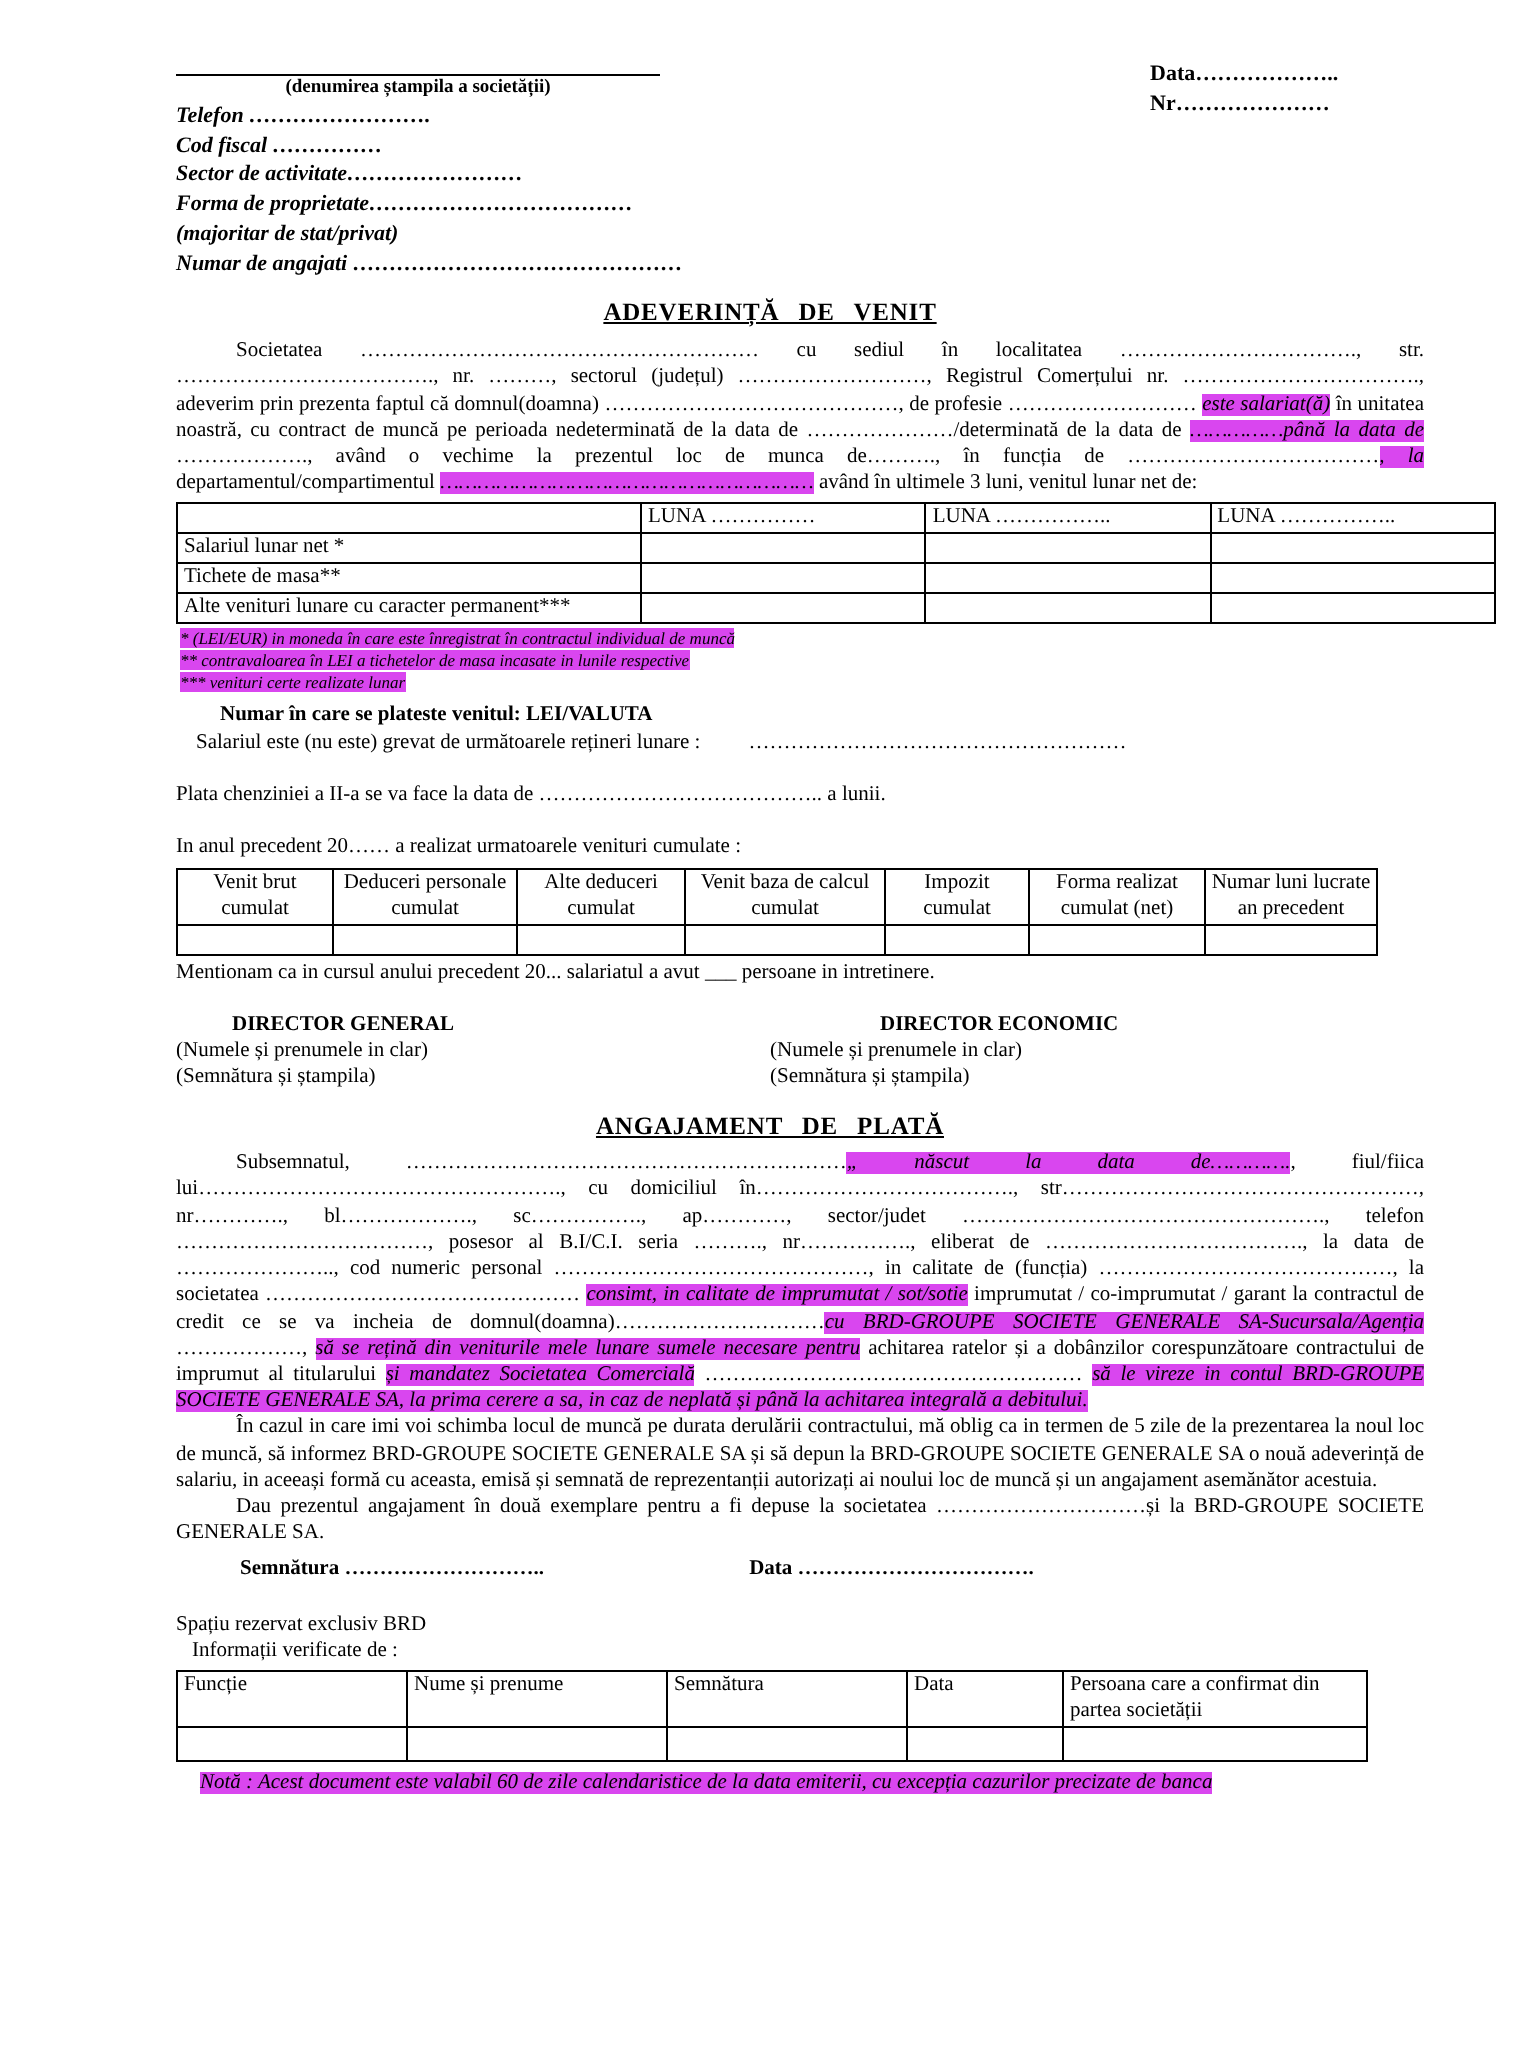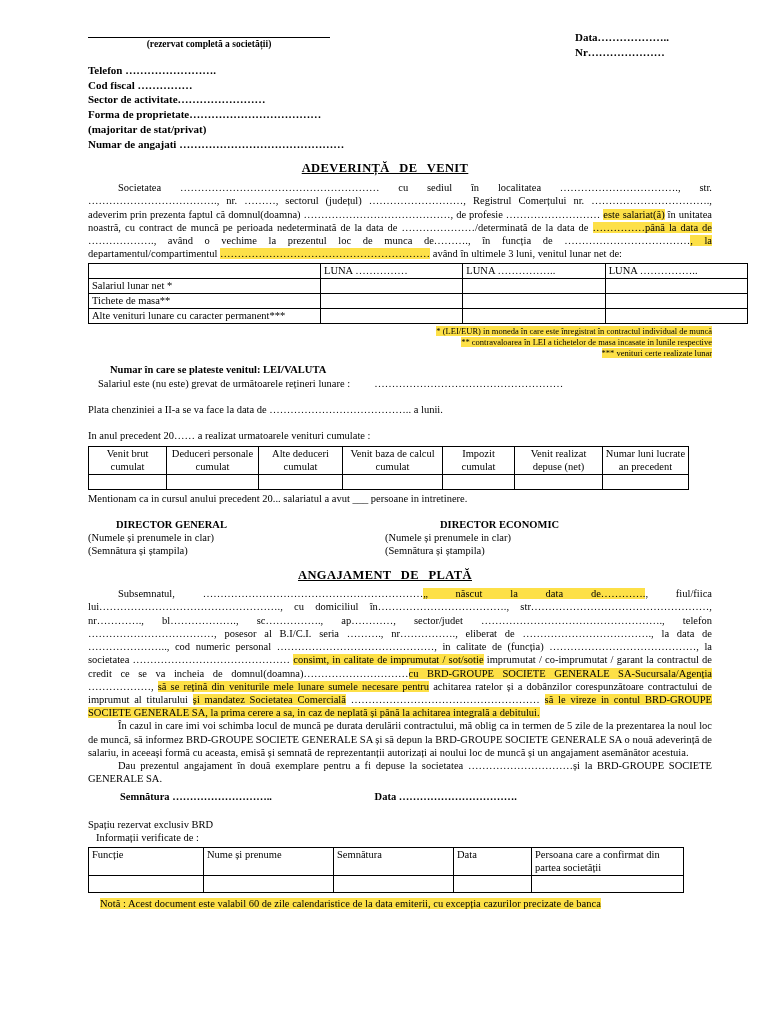--- a/index.html
+++ b/index.html
@@ -3,27 +3,27 @@
 <meta charset="utf-8">
 <style>
   * { box-sizing: border-box; }
   html,body { margin:0; padding:0; }
   body {
     width:768px; height:1024px; background:#ffffff; color:#000;
     font-family:"Liberation Serif","DejaVu Serif",serif;
     font-size:10.5px; line-height:1.26;
   }
   .page { position:relative; width:768px; height:1024px; padding:26px 56px 6px 88px; overflow:hidden; background:#fff; }
-  .hl { background:#fde047; }
+  .hl { background:#d946ef;font-style:italic; }
 
   .top-right { position:absolute; top:30px; left:575px; font-weight:bold; font-size:11px; line-height:1.35; }
 
   .company-line { width:242px; height:12px; border-bottom:1.5px solid #000; }
   .company-caption { width:242px; text-align:center; font-weight:bold; font-size:9.5px; margin-top:1px; }
-  .company-fields { font-weight:bold; font-size:11px; line-height:1.34; margin-top:12px; }
+  .company-fields { font-weight:bold; font-size:11px; line-height:1.34; margin-top:0;font-style:italic; }
 
   .doc-title { font-size:12.5px; font-weight:bold; text-align:center; text-decoration:underline;
                letter-spacing:.4px; word-spacing:6px; margin:10px 30px 4px 0; }
 
   .para { margin:0; text-align:justify; text-indent:30px; }
 
   .t { border-collapse:collapse; margin-top:3px; table-layout:fixed; }
   .t td { border:1px solid #000; padding:0 3px; vertical-align:top; overflow:hidden; }
 
   .t1 { width:660px; }
@@ -37,21 +37,21 @@
   .t2 td:nth-child(5){width:72px} .t2 td:nth-child(6){width:88px}
   .t2 td:nth-child(7){width:86px}
   .t2 tr.er td { height:15px; }
 
   .t3 { width:595px; }
   .t3 td:nth-child(1){width:115px} .t3 td:nth-child(2){width:130px}
   .t3 td:nth-child(3){width:120px} .t3 td:nth-child(4){width:78px}
   .t3 td:nth-child(5){width:152px}
   .t3 tr.er td { height:17px; }
 
-  .footnotes { font-size:8.5px; line-height:1.25; margin-top:2px; margin-left:2px;text-align:right; }
+  .footnotes { font-size:8.5px; line-height:1.25; margin-top:2px; margin-left:2px; }
   .moneda { font-weight:bold; margin:5px 0 0 22px; }
   .grevat { margin-left:10px; display:flex; gap:24px; }
   .spaced { margin-top:13px; }
   .mention { margin-top:2px; }
   .asumare { margin-top:13px; }
 
   .directors { display:flex; margin-top:13px; }
   .dir-col { width:297px; }
   .dir-col.rt { flex:1; }
   .dir-title { font-weight:bold; margin-left:28px; }
@@ -69,21 +69,21 @@
 
 <div class="page">
 
   <div class="top-right">
     <div>Data………………..</div>
     <div>Nr…………………</div>
   </div>
 
   <div>
     <div class="company-line"></div>
-    <div class="company-caption">(rezervat completă a societății)</div>
+    <div class="company-caption">(denumirea ștampila a societății)</div>
   </div>
 
   <div class="company-fields">
     <div>Telefon …………………….</div>
     <div>Cod fiscal ……………</div>
     <div>Sector de activitate……………………</div>
     <div>Forma de proprietate………………………………</div>
     <div>(majoritar de stat/privat)</div>
     <div>Numar de angajati ………………………………………</div>
   </div>
@@ -138,21 +138,21 @@
   <div class="spaced">In anul precedent 20…… a realizat urmatoarele venituri cumulate :</div>
 
   <table class="t t2">
     <tbody>
       <tr>
         <td>Venit brut cumulat</td>
         <td>Deduceri personale cumulat</td>
         <td>Alte deduceri cumulat</td>
         <td>Venit baza de calcul cumulat</td>
         <td>Impozit cumulat</td>
-        <td>Venit realizat depuse (net)</td>
+        <td>Forma realizat cumulat (net)</td>
         <td>Numar luni lucrate an precedent</td>
       </tr>
       <tr class="er">
         <td></td>
         <td></td>
         <td></td>
         <td></td>
         <td></td>
         <td></td>
         <td></td>

